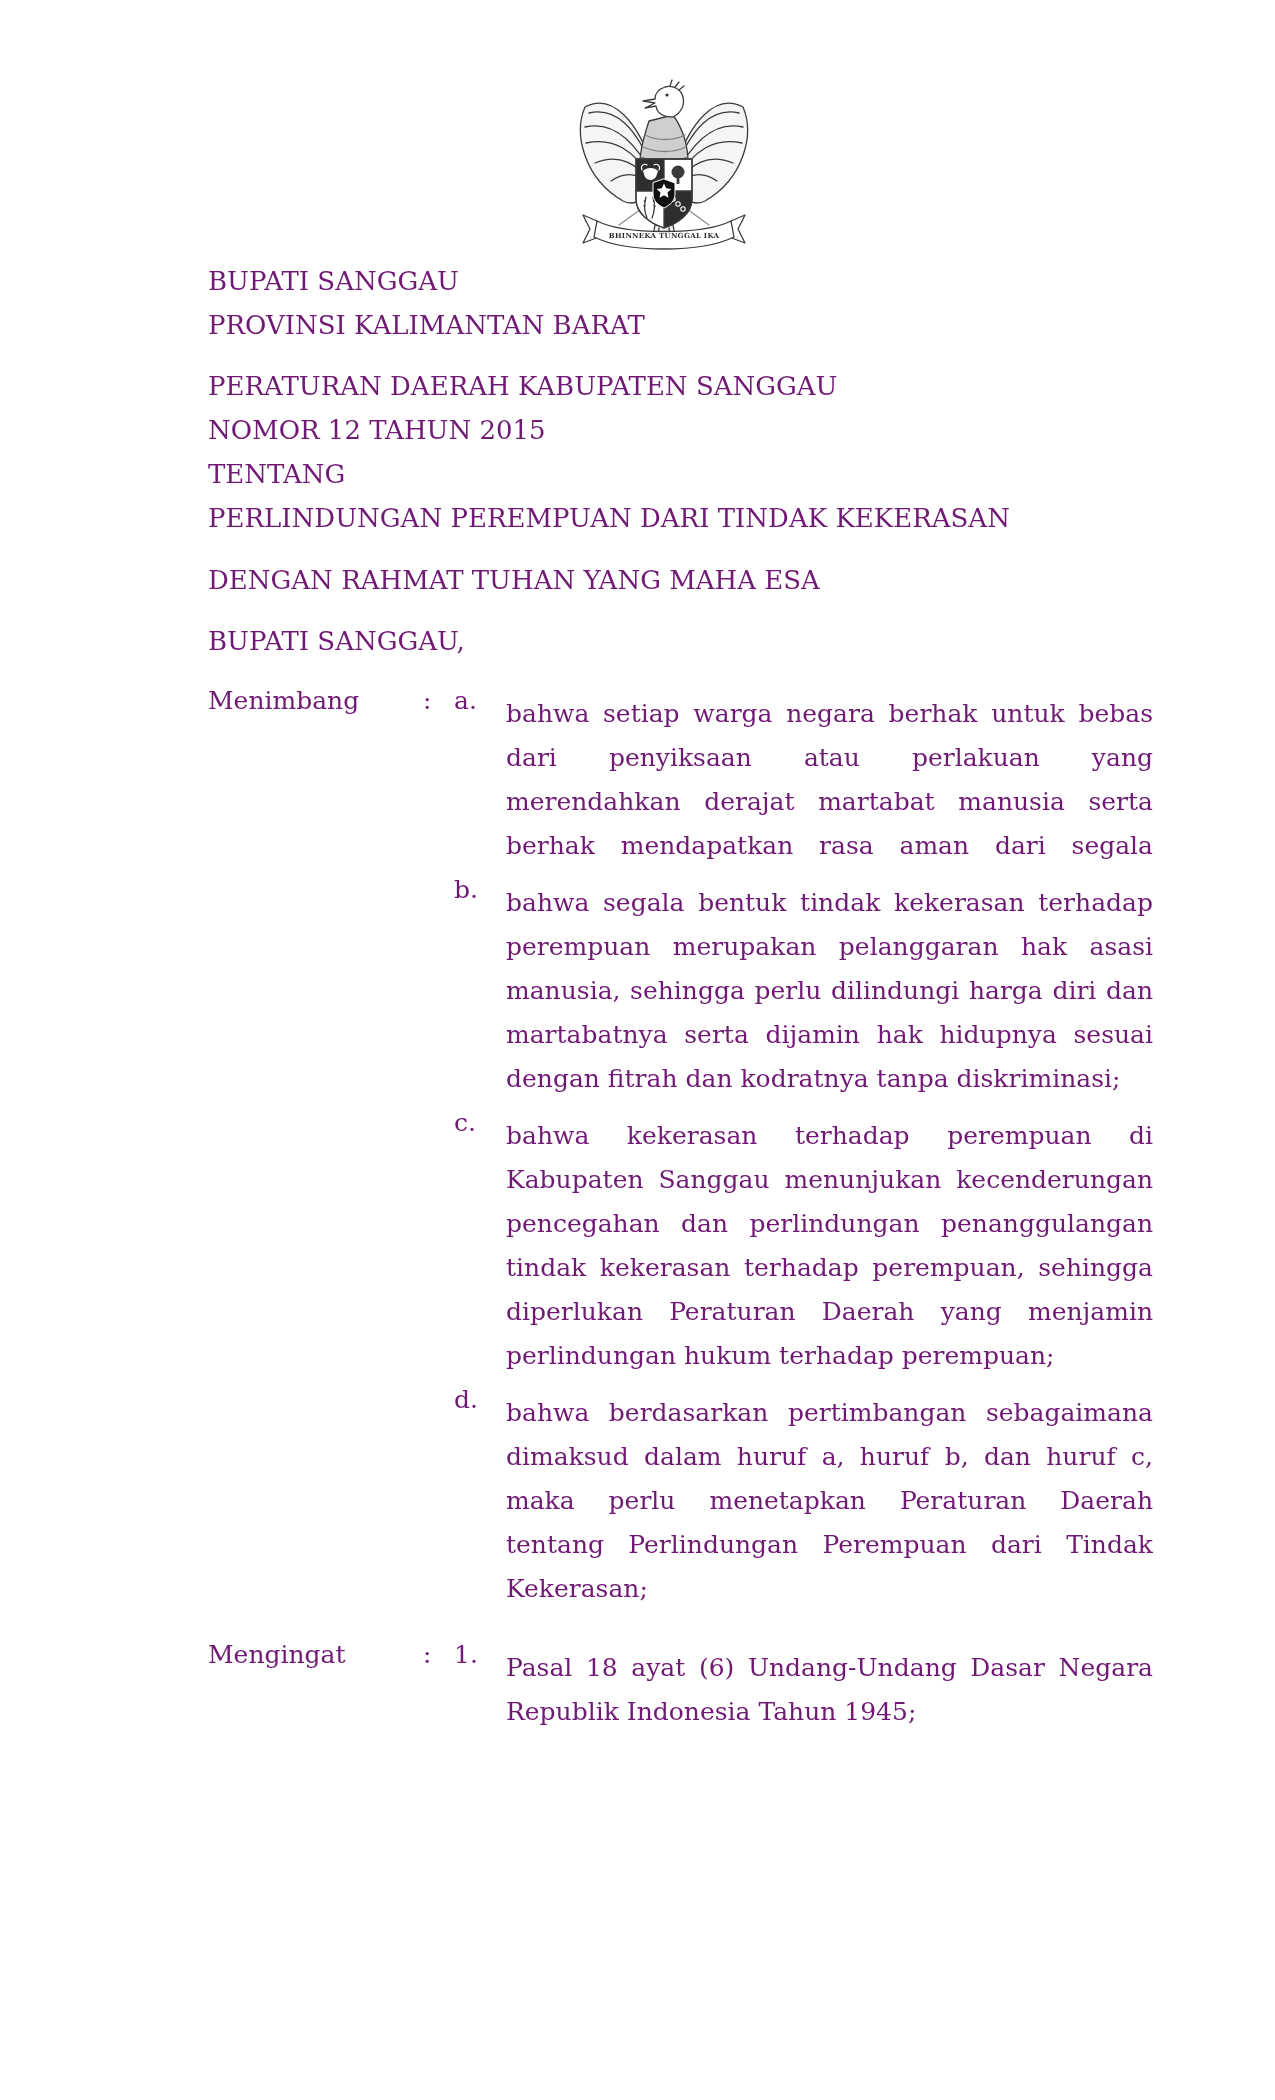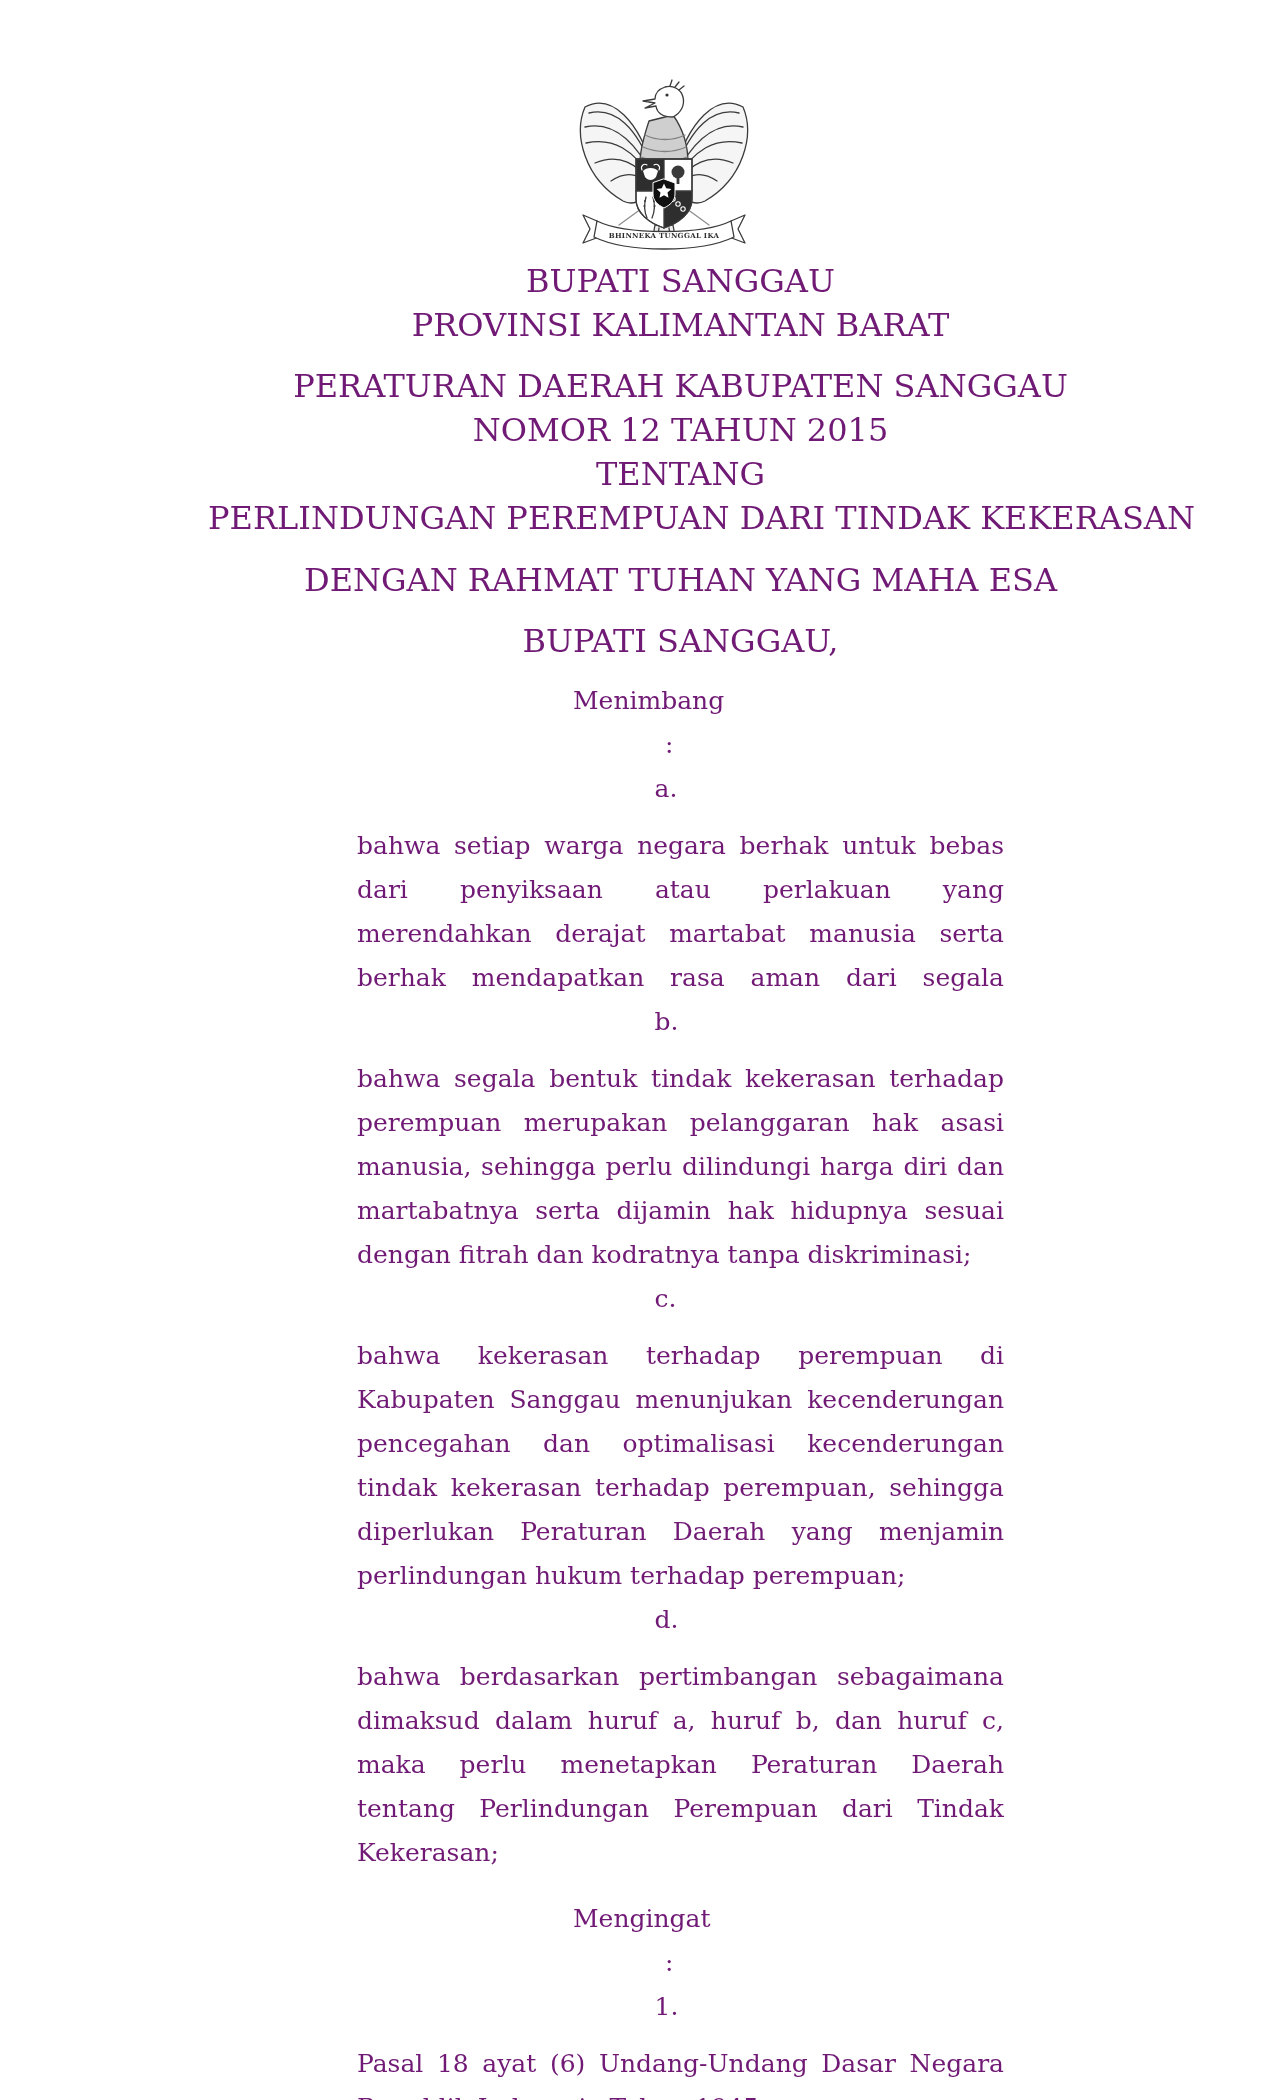--- a/index.html
+++ b/index.html
@@ -27,38 +27,37 @@
     position: absolute;
     left: 208px;
     top: 0;
     width: 945px;
     height: 100%;
   }
   .hgroup {
     position: absolute;
     left: 0;
     width: 945px;
-    text-align: center;
-    font-size: 32px;
+    font-size: 26px;
     line-height: 44px;
     white-space: nowrap;
   }
   .header-group { top: 259px; }
   .title-group  { top: 364px; }
   .invocation   { top: 558px; }
   .official     { top: 619px; }
   .body-block {
     position: absolute;
     left: 0;
     top: 679px;
     width: 945px;
     font-size: 25px;
     line-height: 44px;
   }
-  .row { display: flex; align-items: center; flex-direction: column; }
+  .row { display: flex; align-items: flex-start; }
   .row.spaced { margin-top: 22px; }
   .col-label  { width: 215px; flex: none; }
   .col-colon  { width: 31px;  flex: none; }
   .col-marker { width: 52px;  flex: none; }
   .col-text   { width: 647px; flex: none; margin-top: 13px; }
   .jline {
     text-align: justify;
     text-align-last: justify;
   }
   .jline.last { text-align-last: left; }
@@ -190,21 +189,21 @@
         </div>
       </div>
 
       <div class="row">
         <div class="col-label"></div>
         <div class="col-colon"></div>
         <div class="col-marker">c.</div>
         <div class="col-text">
           <div class="jline">bahwa kekerasan terhadap perempuan di</div>
           <div class="jline">Kabupaten Sanggau menunjukan kecenderungan</div>
-          <div class="jline">pencegahan dan optimalisasi kecenderungan</div>
+          <div class="jline">pencegahan dan perlindungan penanggulangan</div>
           <div class="jline">tindak kekerasan terhadap perempuan, sehingga</div>
           <div class="jline">diperlukan Peraturan Daerah yang menjamin</div>
           <div class="jline last">perlindungan hukum terhadap perempuan;</div>
         </div>
       </div>
 
       <div class="row">
         <div class="col-label"></div>
         <div class="col-colon"></div>
         <div class="col-marker">d.</div>

